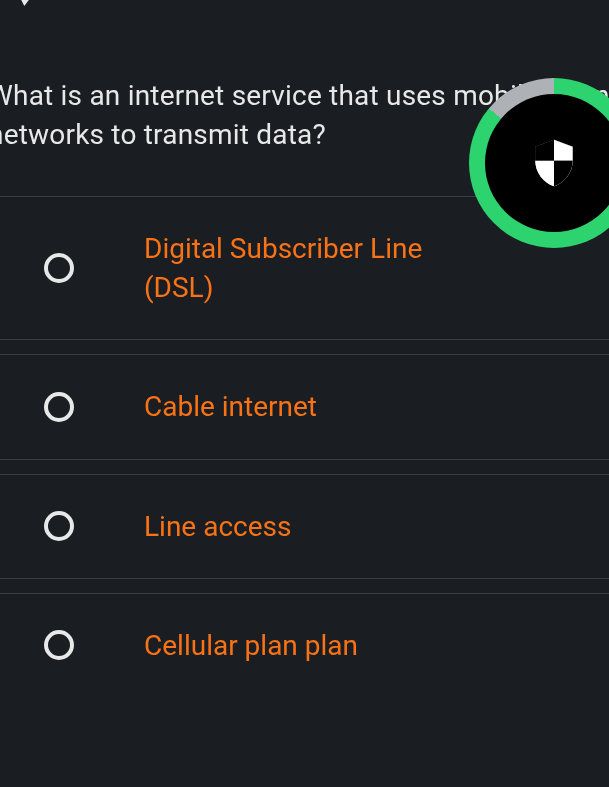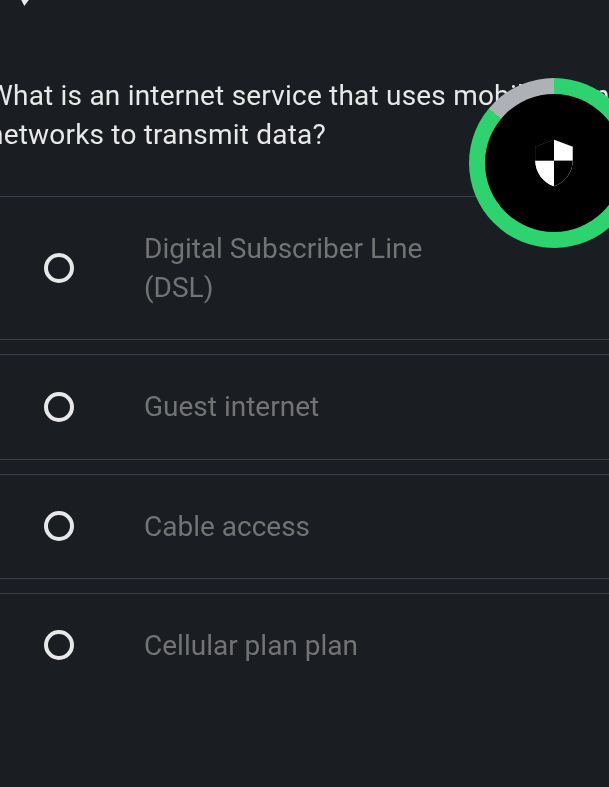--- a/index.html
+++ b/index.html
@@ -63,21 +63,21 @@
     }
     .radio {
       width: 30px;
       height: 30px;
       border: 4px solid #e8e8e8;
       border-radius: 50%;
       flex-shrink: 0;
     }
     .option-label {
       font-size: 28px;
-      color: #737373;
+      color: #f97316;
       line-height: 1.4;
       max-width: 300px;
     }
     .progress-badge {
       position: absolute;
       top: 78px;
       right: -30px;
       width: 170px;
       height: 170px;
     }
@@ -115,25 +115,25 @@
   <span class="line">networks to transmit data?</span>
 </div>
 
 <div class="options">
   <div class="option">
     <div class="radio"></div>
     <div class="option-label">Digital Subscriber Line (DSL)</div>
   </div>
   <div class="option">
     <div class="radio"></div>
-    <div class="option-label">Guest internet</div>
+    <div class="option-label">Cable internet</div>
   </div>
   <div class="option">
     <div class="radio"></div>
-    <div class="option-label">Cable access</div>
+    <div class="option-label">Line access</div>
   </div>
   <div class="option">
     <div class="radio"></div>
     <div class="option-label">Cellular plan plan</div>
   </div>
 </div>
 
 <div class="progress-badge">
   <div class="progress-ring"></div>
   <div class="progress-inner">

